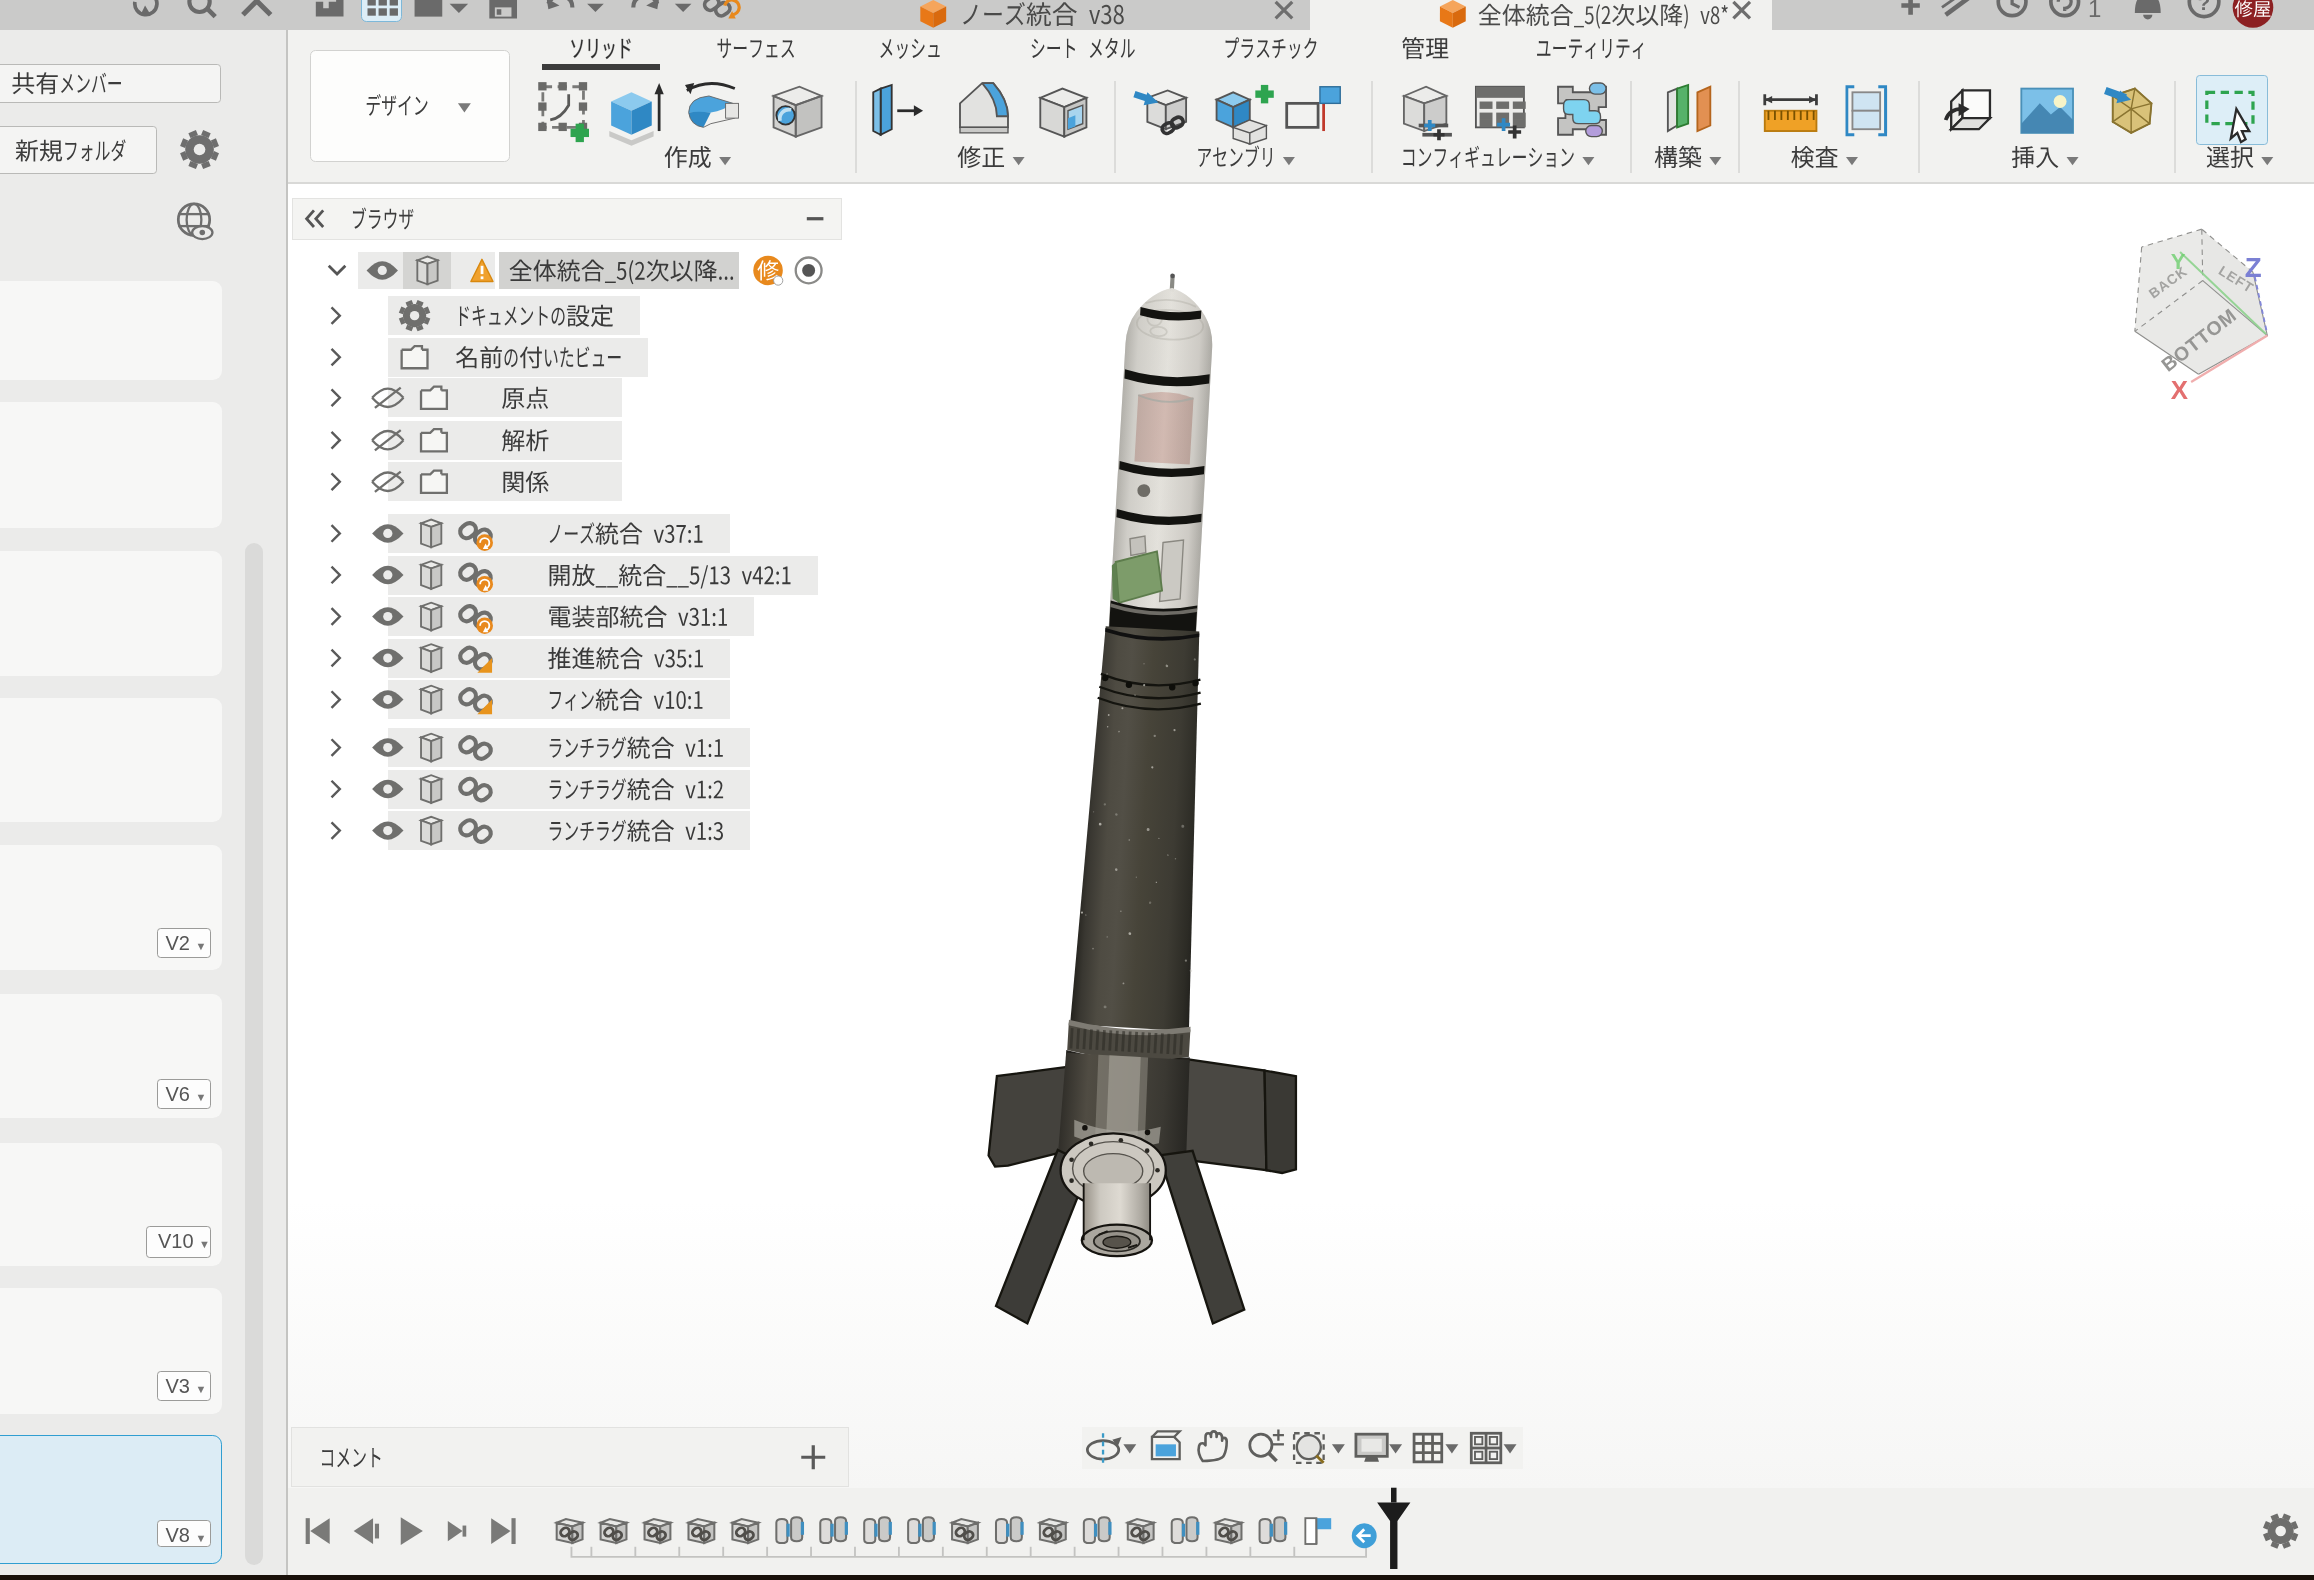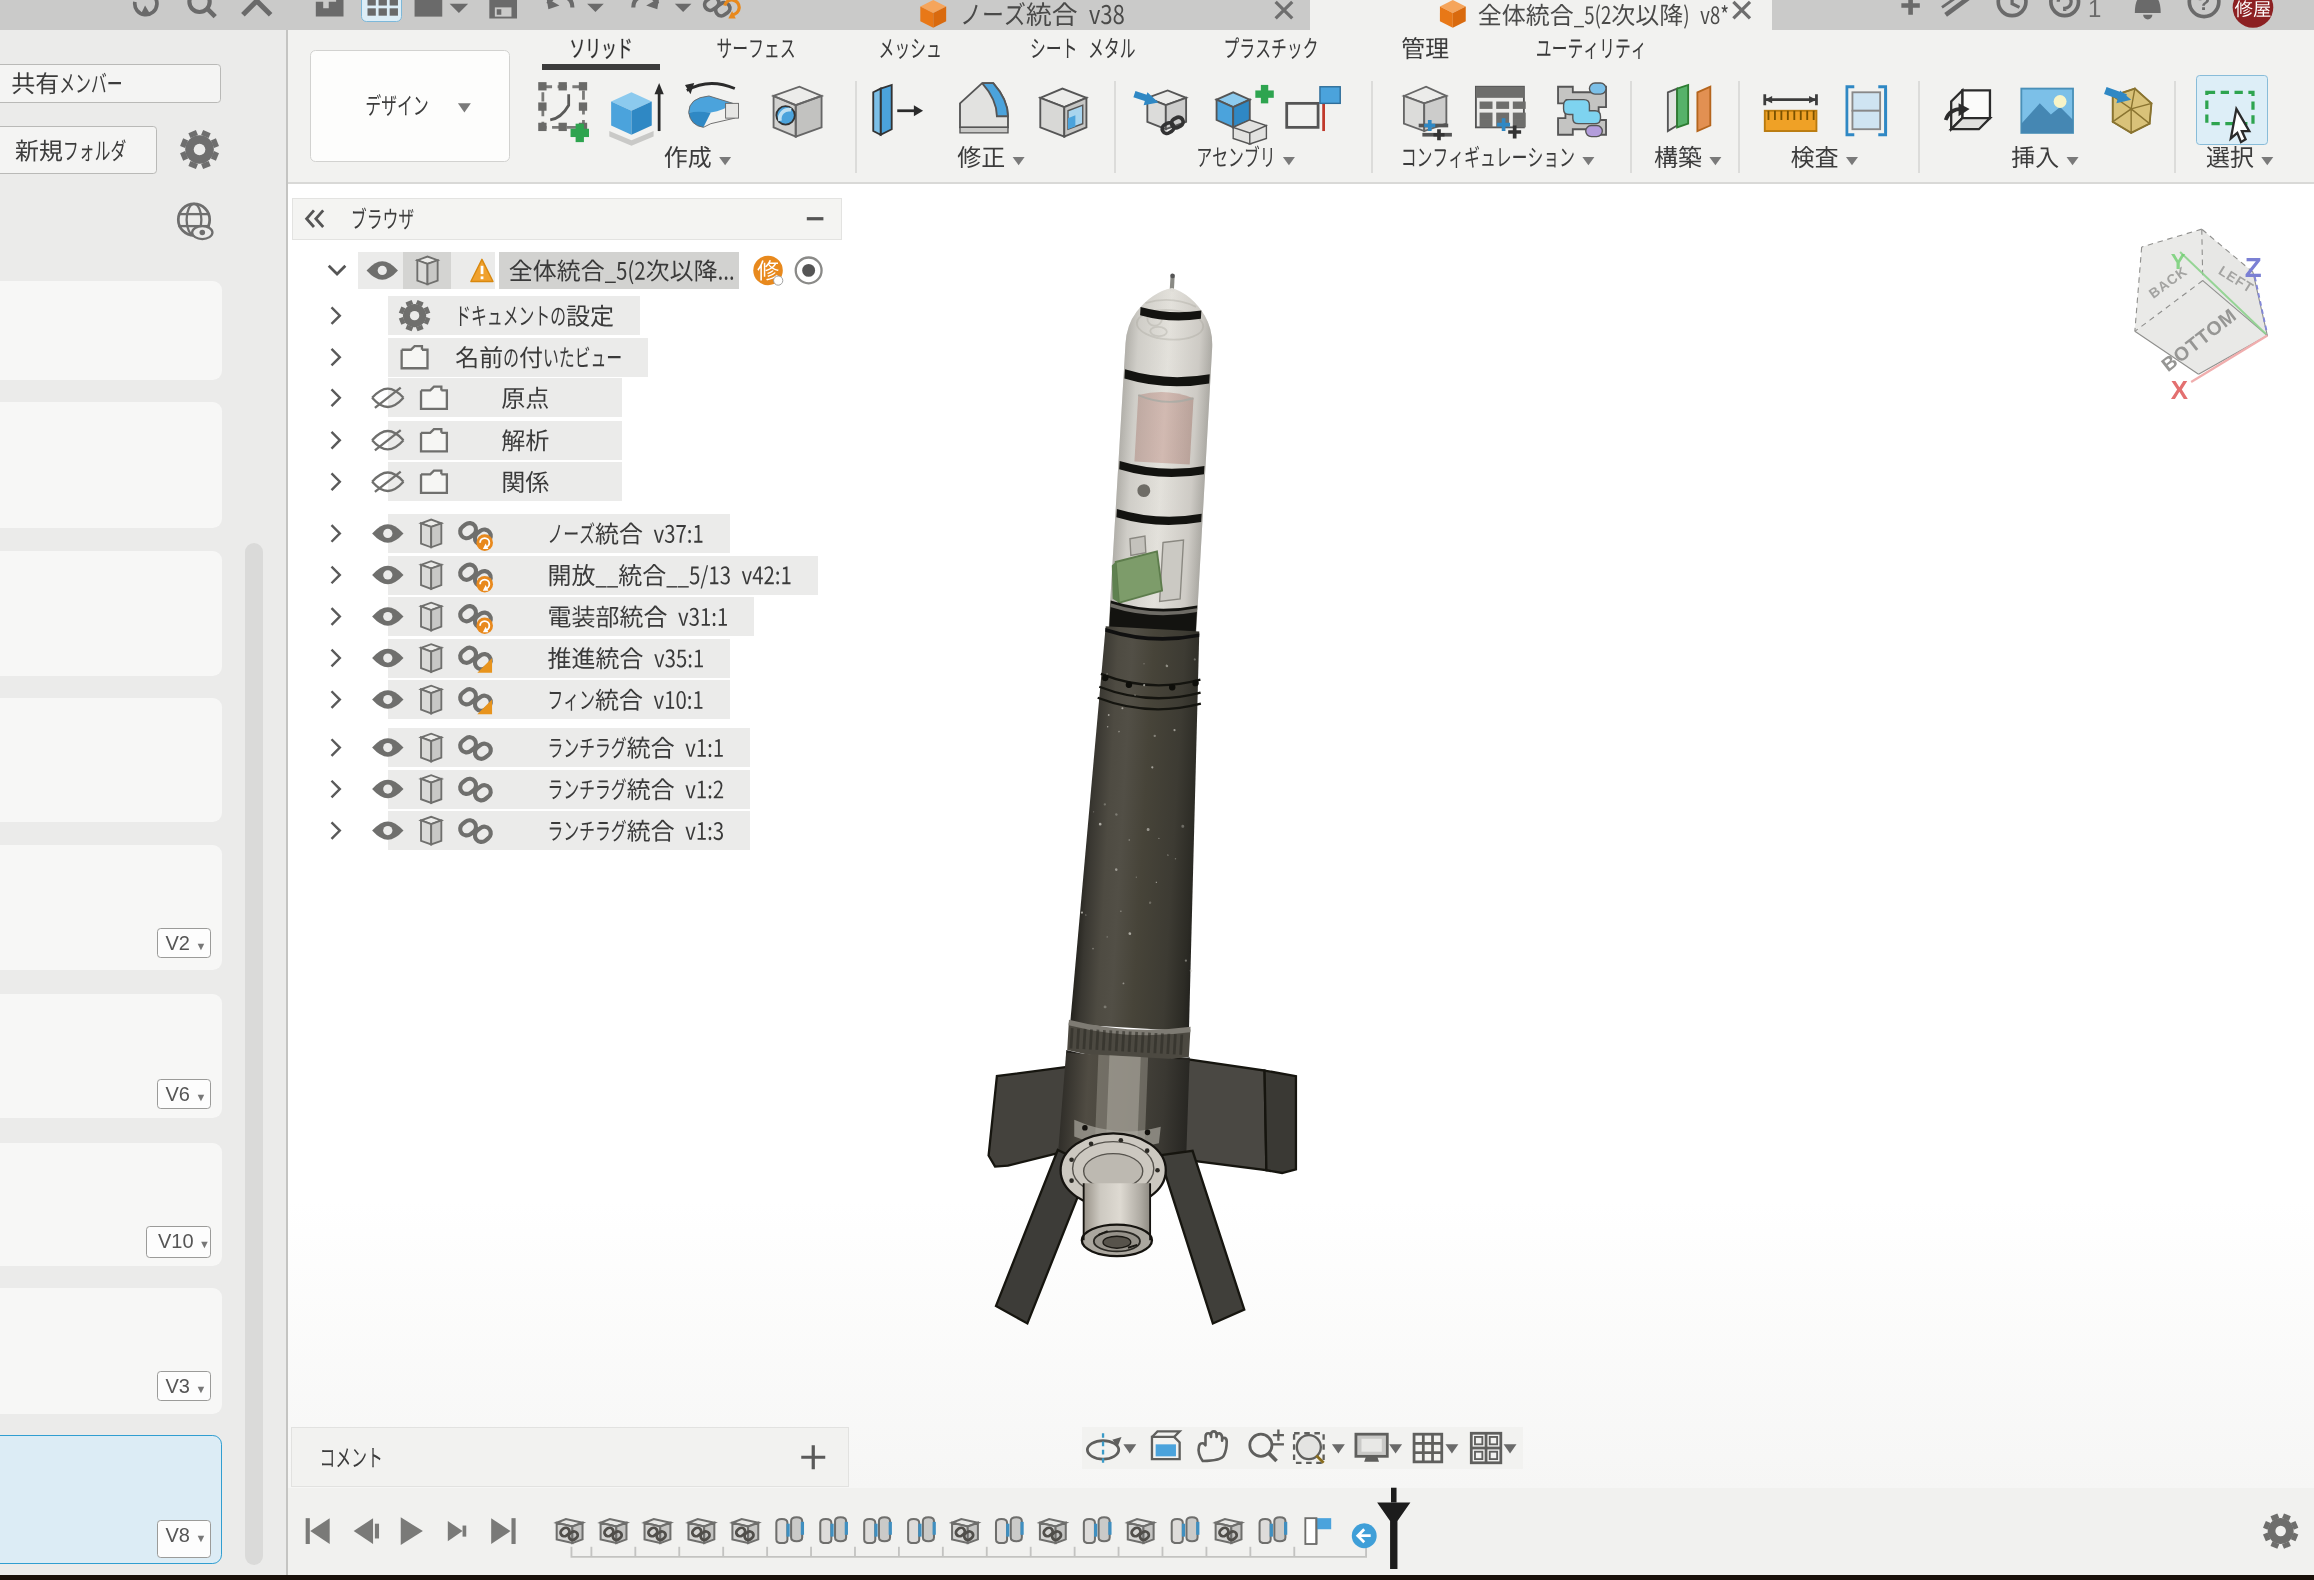--- a/index.html
+++ b/index.html
@@ -20,21 +20,21 @@
 <div style="position:absolute;left:-11px;top:698px;width:233px;height:124px;background:#f7f7f6;border-radius:9.2px"></div>
 <div style="position:absolute;left:-11px;top:845px;width:233px;height:125px;background:#f7f7f6;border-radius:9.2px"></div>
 <div style="position:absolute;left:-11px;top:994px;width:233px;height:124px;background:#f7f7f6;border-radius:9.2px"></div>
 <div style="position:absolute;left:-11px;top:1143px;width:233px;height:123px;background:#f7f7f6;border-radius:9.2px"></div>
 <div style="position:absolute;left:-11px;top:1288px;width:233px;height:126px;background:#f7f7f6;border-radius:9.2px"></div>
 <div style="position:absolute;left:-11px;top:1435px;width:233px;height:129px;background:#dcecf5;border:1.8px solid #309ed1;border-radius:9.2px"></div>
 <div style="position:absolute;left:157px;top:928px;width:54px;height:30px;background:#fdfdfd;border:1.8px solid #9b9b99;border-radius:3.7px;font:20px 'Liberation Sans',sans-serif;color:#555;text-align:left;padding-left:7.4px;line-height:28px;white-space:nowrap">V2 <span style="font-size:11px;color:#777">▼</span></div>
 <div style="position:absolute;left:157px;top:1079px;width:54px;height:30px;background:#fdfdfd;border:1.8px solid #9b9b99;border-radius:3.7px;font:20px 'Liberation Sans',sans-serif;color:#555;text-align:left;padding-left:7.4px;line-height:28px;white-space:nowrap">V6 <span style="font-size:11px;color:#777">▼</span></div>
 <div style="position:absolute;left:146px;top:1226px;width:65px;height:32px;background:#fdfdfd;border:1.8px solid #9b9b99;border-radius:3.7px;font:20px 'Liberation Sans',sans-serif;color:#555;text-align:right;padding-left:7.4px;line-height:28px;white-space:nowrap">V10 <span style="font-size:11px;color:#777">▼</span></div>
 <div style="position:absolute;left:157px;top:1371px;width:54px;height:30px;background:#fdfdfd;border:1.8px solid #9b9b99;border-radius:3.7px;font:20px 'Liberation Sans',sans-serif;color:#555;text-align:left;padding-left:7.4px;line-height:28px;white-space:nowrap">V3 <span style="font-size:11px;color:#777">▼</span></div>
-<div style="position:absolute;left:157px;top:1520px;width:54px;height:38px;background:#fdfdfd;border:1.8px solid #9b9b99;border-radius:3.7px;font:20px 'Liberation Sans',sans-serif;color:#555;text-align:left;padding-left:7.4px;line-height:28px;white-space:nowrap">V8 <span style="font-size:11px;color:#777">▼</span></div>
+<div style="position:absolute;left:157px;top:1520px;width:54px;height:27px;background:#fdfdfd;border:1.8px solid #9b9b99;border-radius:3.7px;font:20px 'Liberation Sans',sans-serif;color:#555;text-align:left;padding-left:7.4px;line-height:28px;white-space:nowrap">V8 <span style="font-size:11px;color:#777">▼</span></div>
 <div style="position:absolute;left:245px;top:543px;width:17.5px;height:1022px;background:#dadad9;border-radius:9.2px"></div>
 <div style="position:absolute;left:361px;top:-13px;width:41px;height:35px;background:#ddeef7;border:1.8px solid #7db8d9;border-radius:5.5px"></div>
 <div style="position:absolute;left:2088px;top:-5.5px;width:18.5px;height:24px;font:24px 'Liberation Sans',sans-serif;color:#6a6a6a">1</div>
 <div style="position:absolute;left:310px;top:50px;width:200px;height:112px;background:#fdfdfc;border:1.8px solid #d2d2d0;border-radius:5.5px"></div>
 <div style="position:absolute;left:542px;top:64px;width:118px;height:5.5px;background:#3c3c3c"></div>
 <div style="position:absolute;left:855px;top:81px;width:1.8px;height:92px;background:#dcdcda"></div>
 <div style="position:absolute;left:1114px;top:81px;width:1.8px;height:92px;background:#dcdcda"></div>
 <div style="position:absolute;left:1371px;top:81px;width:1.8px;height:92px;background:#dcdcda"></div>
 <div style="position:absolute;left:1630px;top:81px;width:1.8px;height:92px;background:#dcdcda"></div>
 <div style="position:absolute;left:1738px;top:81px;width:1.8px;height:92px;background:#dcdcda"></div>

